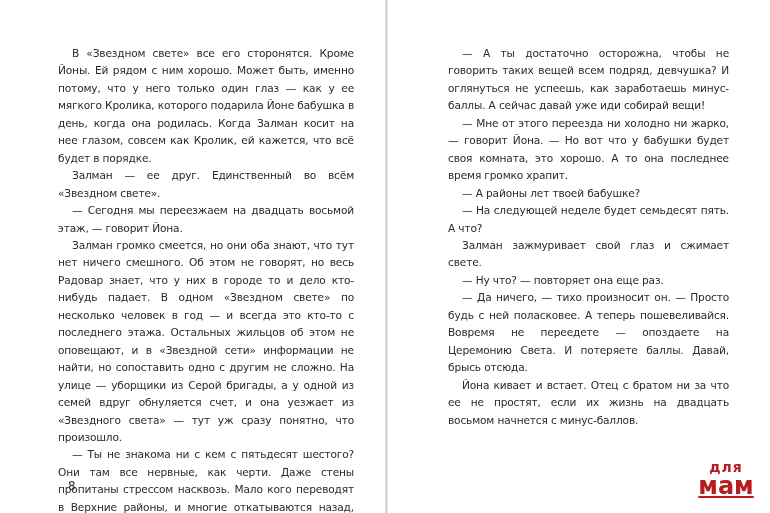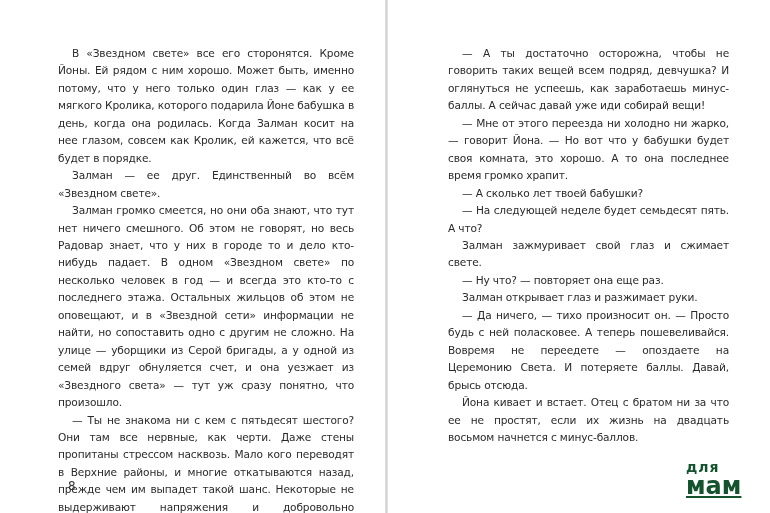--- a/index.html
+++ b/index.html
@@ -20,51 +20,51 @@
   .page p {
     margin: 0; font-size: 10.6px; line-height: 17.45px;
     text-align: justify; text-indent: 14px; letter-spacing: -0.15px;
     hyphens: manual;
   }
   .page p.last { text-align-last: left; }
   .page-number {
     position: absolute; left: 68px; top: 479px; font-size: 12px; color: #333;
   }
   .watermark {
-    position: absolute; left: 686px; top: 460px; width: 80px; text-align: left;
-    color: #14532d; font-family: "DejaVu Sans", sans-serif; font-weight: bold;
+    position: absolute; left: 686px; top: 460px; width: 80px; text-align: center;
+    color: #b91c1c; font-family: "DejaVu Sans", sans-serif; font-weight: bold;
     line-height: 1;
   }
   .watermark .wm-top { display: block; font-size: 14px; letter-spacing: 1px; }
   .watermark .wm-bottom { display: block; font-size: 24px; letter-spacing: 0px; text-decoration: underline; }
 </style>
 </head>
 <body>
 
 <div class="spread">
   <div class="gutter"></div>
 
   <div class="page left">
     <p class="last">В «Звездном свете» все его сторонятся. Кроме Йоны. Ей рядом с ним хорошо. Может быть, именно потому, что у него только один глаз — как у ее мягкого Кролика, которого подарила Йоне бабушка в день, когда она родилась. Когда Залман косит на нее глазом, совсем как Кролик, ей кажется, что всё будет в порядке.</p>
     <p class="last">Залман — ее друг. Единственный во всём «Звездном свете».</p>
+    <p class="last">— Сегодня мы переезжаем на двадцать восьмой этаж, — говорит Йона.</p>
     <p class="last">Залман громко смеется, но они оба знают, что тут нет ничего смешного. Об этом не говорят, но весь Радовар знает, что у них в городе то и дело кто-нибудь падает. В одном «Звездном свете» по несколько человек в год — и всегда это кто-то с последнего этажа. Остальных жильцов об этом не оповещают, и в «Звездной сети» информации не найти, но сопоставить одно с другим не сложно. На улице — уборщики из Серой бригады, а у одной из семей вдруг обнуляется счет, и она уезжает из «Звездного света» — тут уж сразу понятно, что произошло.</p>
     <p class="last">— Ты не знакома ни с кем с пятьдесят шестого? Они там все нервные, как черти. Даже стены пропитаны стрессом насквозь. Мало кого переводят в Верхние районы, и многие откатываются назад, прежде чем им выпадет такой шанс. Некоторые не выдерживают напряжения и добровольно спускаются кратчайшим путем. Ошибка в системе, — произносит Залман.</p>
 
   </div>
 
   <div class="page-number">8</div>
 
   <div class="page right">
     <p class="last">— А ты достаточно осторожна, чтобы не говорить таких вещей всем подряд, девчушка? И оглянуться не успеешь, как заработаешь минус-баллы. А сейчас давай уже иди собирай вещи!</p>
     <p class="last">— Мне от этого переезда ни холодно ни жарко, — говорит Йона. — Но вот что у бабушки будет своя комната, это хорошо. А то она последнее время громко храпит.</p>
-    <p class="last">— А сколько лет твоей бабушки?</p>
+    <p class="last">— А районы лет твоей бабушке?</p>
     <p class="last">— На следующей неделе будет семьдесят пять. А что?</p>
     <p class="last">Залман зажмуривает свой глаз и сжимает свете.</p>
     <p class="last">— Ну что? — повторяет она еще раз.</p>
-    <p class="last">Залман открывает глаз и разжимает руки.</p>
     <p class="last">— Да ничего, — тихо произносит он. — Просто будь с ней поласковее. А теперь пошевеливайся. Вовремя не переедете — опоздаете на Церемонию Света. И потеряете баллы. Давай, брысь отсюда.</p>
     <p class="last">Йона кивает и встает. Отец с братом ни за что ее не простят, если их жизнь на двадцать восьмом начнется с минус-баллов.</p>
   </div>
 
   <div class="watermark">
     <span class="wm-top">для</span>
     <span class="wm-bottom">мам</span>
   </div>
 </div>
 

